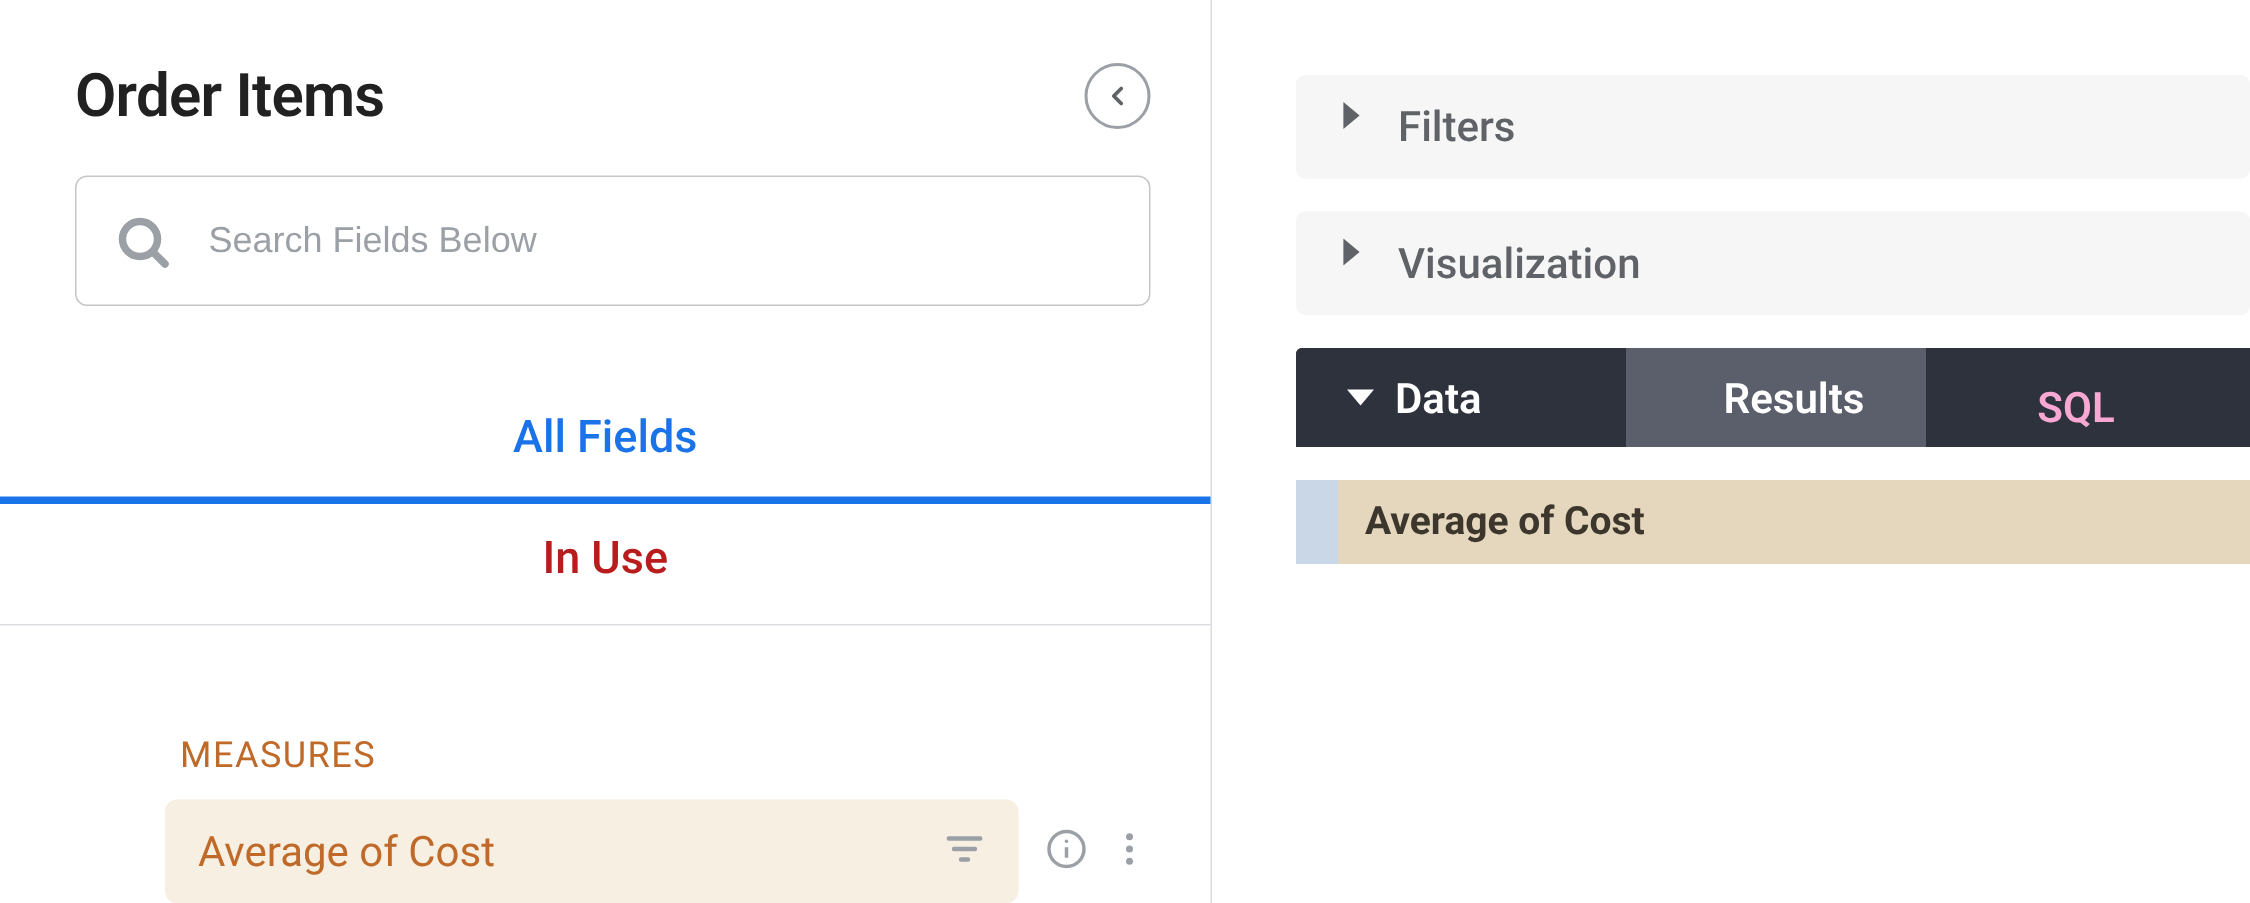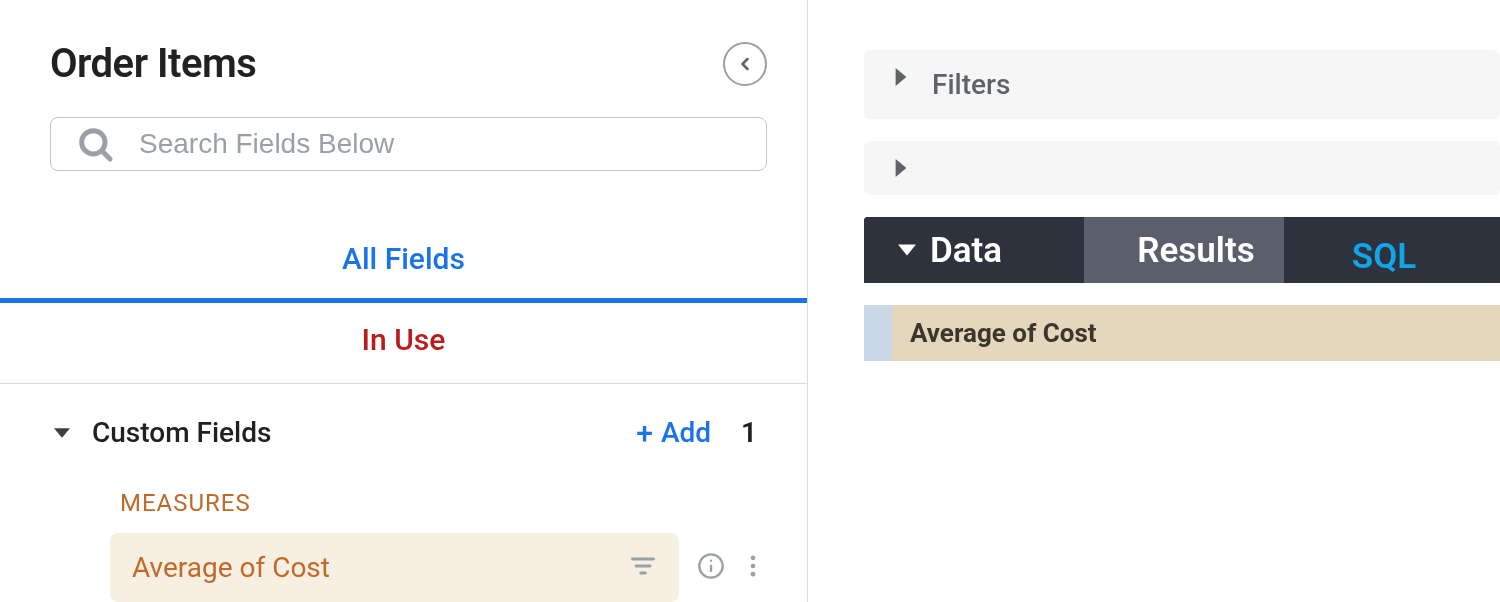--- a/index.html
+++ b/index.html
@@ -8,21 +8,21 @@
   .left { width: 808px; padding: 40px 40px 0 50px; border-right: 1px solid #dadce0; display:flex; flex-direction:column; }
   .right { flex: 1; padding: 50px 0 0 0; }
 
   .left-header { display: flex; align-items: center; justify-content: space-between; margin-bottom: 30px; }
   .panel-title { font-size: 40px; font-weight: 600; letter-spacing: -0.5px; }
   .collapse-btn { width: 44px; height: 44px; border: 2px solid #9aa0a6; border-radius: 50%; display:flex; align-items:center; justify-content:center; color:#5f6368; cursor:pointer; background:#fff; }
   .collapse-btn svg { width: 20px; height: 20px; }
 
   .search-wrap { display:flex; align-items:center; border:1px solid #c4c7c9; border-radius:8px; height:88px; padding:0 24px; margin-bottom: 50px; }
   .search-wrap svg { width:40px; height:40px; color:#9aa0a6; margin-right:24px; }
-  .search-wrap input { border:none; outline:none; font-size:28px; color:#15803d; flex:1; background:transparent; }
+  .search-wrap input { border:none; outline:none; font-size:24px; color:#15803d; flex:1; background:transparent; }
   .search-wrap input::placeholder { color:#9aa0a6; }
 
   .tabs { display:flex; border-bottom:1px solid #dadce0; margin:0 -40px 0 -50px;flex-direction:column; }
   .tab { flex:1; text-align:center; padding: 20px 0 26px; font-size:30px; font-weight:500; color:#b91c1c; cursor:pointer; position:relative; }
   .tab.active { color:#1a73e8; }
   .tab.active::after { content:""; position:absolute; left:0; right:0; bottom:-1px; height:5px; background:#1a73e8; }
 
   .section { margin-top: 32px; padding: 0 0 0 0; }
   .section-header { display:flex; align-items:center; padding: 0 10px 0 0; }
   .caret { width:24px; display:flex; justify-content:center; color:#3c4043; }
@@ -42,25 +42,25 @@
   .info-icon { margin-left:18px; color:#9aa0a6; cursor:pointer; }
   .kebab-icon { margin-left:14px; color:#9aa0a6; cursor:pointer; }
 
   
   .accordion { margin: 0 0 22px 0; background:#f6f6f6; border-radius:6px; display:flex; align-items:flex-start; padding: 18px 28px; margin-left: 0; width:calc(100% - 0px); cursor:pointer;}
   .right-inner { padding-left: 56px; }
   .acc-caret { width:18px; height:18px; color:#5f6368; margin-right: 22px; }
   .acc-label { font-size:28px; color:#5f6368; font-weight:500; }
 
   .tabbar { display:flex; background:#2d323d; height:66px; align-items:stretch; margin-top: 10px; overflow:hidden; border-radius:4px 0 0 0;}
-  .tabbar .dtab { display:flex; align-items:center; justify-content:center; font-size:35px; font-weight:600; color:#fff; cursor:pointer; }
+  .tabbar .dtab { display:flex; align-items:center; justify-content:center; font-size:28px; font-weight:600; color:#fff; cursor:pointer; }
   .dtab.data { width: 220px; background:#2d323d; gap:14px; padding-left:34px; justify-content:flex-start;}
   .dtab.data svg { width:18px; height:18px; }
   .dtab.results { width:200px; background:#5a5f6b;padding-left:24px; }
-  .dtab.sql { width:200px; background:#2d323d; color:#0ea5e9;margin-top:12px; }
+  .dtab.sql { width:200px; background:#2d323d; color:#f9a8d4;margin-top:12px; }
 
   .result-row { display:flex; height:56px; margin-top: 22px; }
   .result-handle { width:28px; background:#c9d7e6; }
   .result-cell { flex:1; background:#e5d7be; display:flex; align-items:center; padding-left: 18px; font-size:26px; font-weight:700; color:#3c362c; }
 </style>
 </head>
 <body>
 
 <div class="app">
   <div class="left">
@@ -80,33 +80,20 @@
         </svg>
       <input type="text" placeholder="Search Fields Below" style="">
     </div>
 
     <div class="tabs">
       <div class="tab active">All Fields</div>
       <div class="tab">In Use</div>
     </div>
 
     <div class="section">
-      <div class="section-header">
-        <span class="caret">
-          <svg viewBox="0 0 10 10">
-              <polygon points="0,2 10,2 5,8" fill="currentColor"></polygon>
-            </svg>
-        </span>
-        <div class="section-title">Custom Fields</div>
-        <div class="add-btn">
-          <span class="plus">+</span>
-          <span>Add</span>
-        </div>
-        <div class="count">1</div>
-      </div>
 
       <div class="subgroup-label">MEASURES</div>
 
       <div class="field-row">
         <div class="field-pill">
           <span class="field-name">Average of Cost</span>
           <span class="filter-icon">
             <svg viewBox="0 0 24 24" fill="none" stroke="currentColor" stroke-width="2.5" stroke-linecap="round">
                 <line x1="3" y1="6" x2="21" y2="6"></line>
                 <line x1="6" y1="12" x2="18" y2="12"></line>
@@ -137,20 +124,21 @@
       <div class="accordion">
         <svg class="acc-caret" viewBox="0 0 10 10">
             <polygon points="2,0 8,5 2,10" fill="currentColor"></polygon>
           </svg>
         <span class="acc-label">Filters</span>
       </div>
       <div class="accordion">
         <svg class="acc-caret" viewBox="0 0 10 10">
             <polygon points="2,0 8,5 2,10" fill="currentColor"></polygon>
           </svg>
+        <span class="acc-label">Visualization</span>
       </div>
 
       <div class="tabbar">
         <div class="dtab data">
           <svg viewBox="0 0 10 10">
               <polygon points="0,2 10,2 5,8" fill="#fff"></polygon>
             </svg>
           <span>Data</span>
         </div>
         <div class="dtab results">Results</div>

